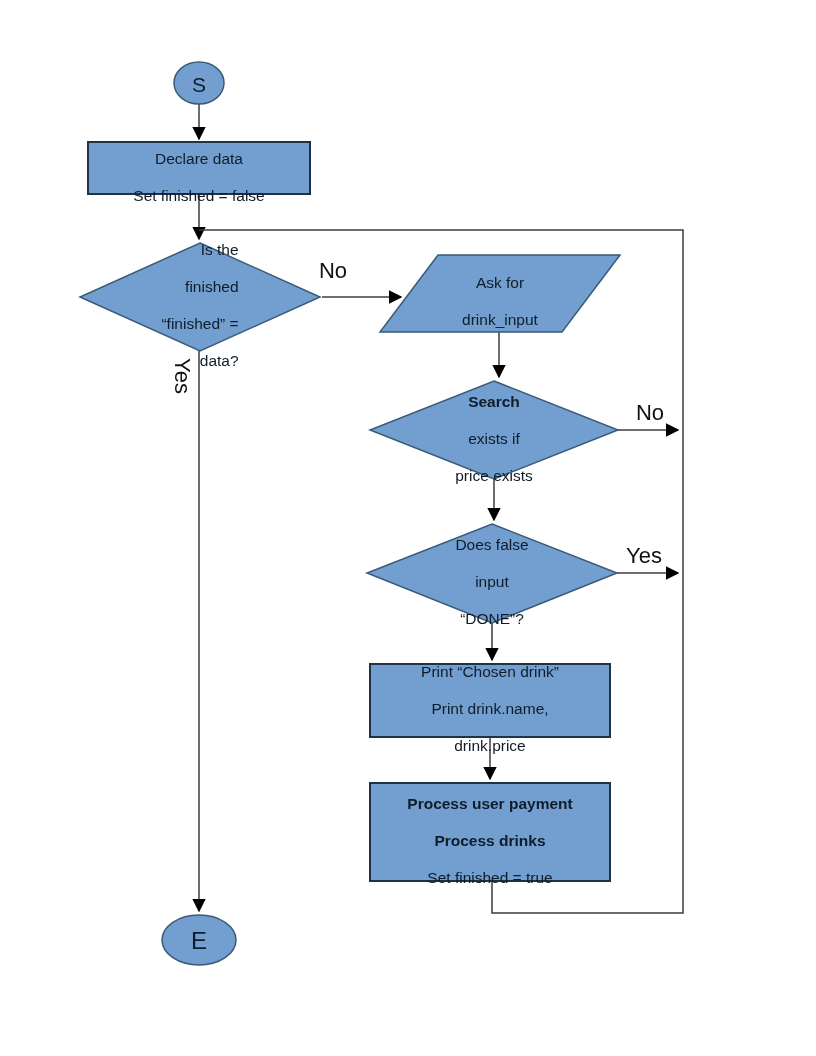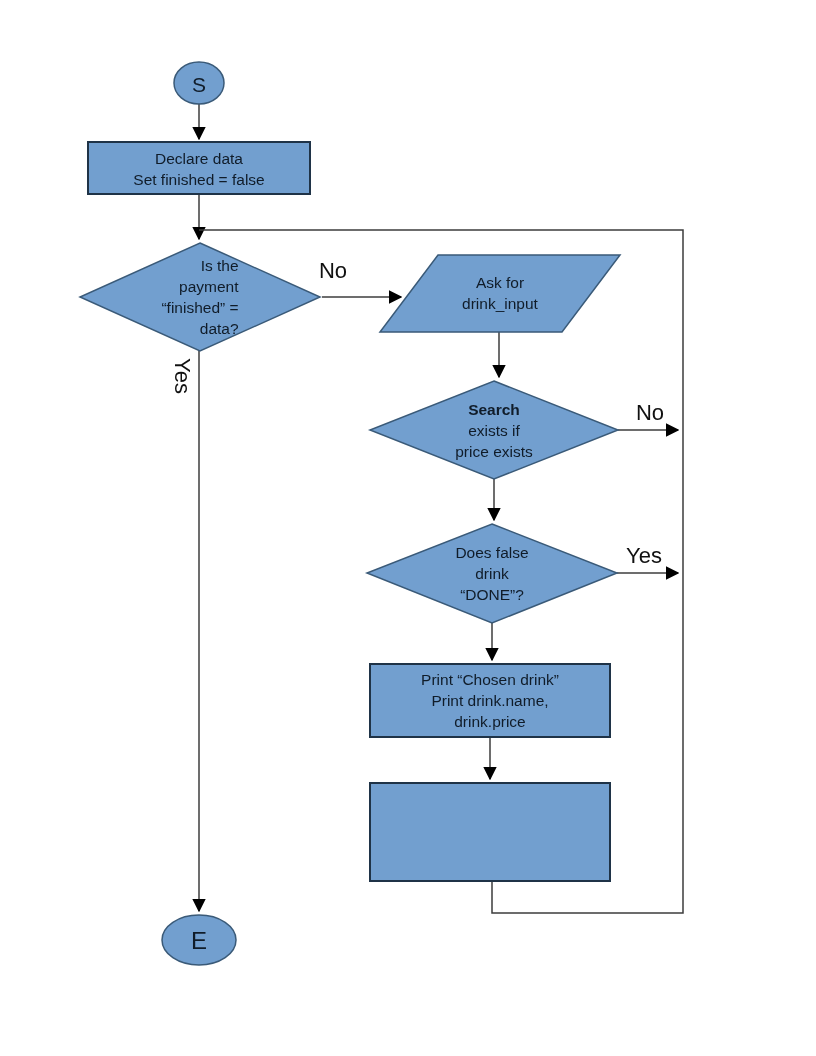--- a/index.html
+++ b/index.html
@@ -18,21 +18,21 @@
   .arrowfill   { fill: var(--arrow, #000000); }
 
   .node-label {
     position: absolute;
     transform: translate(-50%, -50%);
     text-align: center;
     font-size: 15.5px;
     line-height: 21px;
     white-space: nowrap;
   }
-  .node-label .line { white-space: nowrap; }
+  .node-label .line { white-space: nowrap; margin-top: 16px; }
   .node-label .bold { font-weight: bold; }
   .terminator-label { font-size: 21px; line-height: 21px; }
   .edge-label {
     position: absolute;
     transform: translate(-50%, -50%);
     font-size: 22px;
     line-height: 22px;
     color: var(--label, #111111);
     white-space: nowrap;
   }
@@ -75,48 +75,53 @@
 
   <div class="node-label terminator-label" style="left:199px; top:84px;">S</div>
 
   <div class="node-label" style="left:199px; top:169px;">
     <div class="line">Declare data</div>
     <div class="line">Set finished = false</div>
   </div>
 
   <div class="node-label" style="left:200px; top:297px;text-align:right;">
     <div class="line">Is the</div>
-    <div class="line">payment</div>
+    <div class="line">finished</div>
     <div class="line">“finished” =</div>
     <div class="line">data?</div>
   </div>
 
   <div class="node-label" style="left:500px; top:293px;">
     <div class="line">Ask for</div>
     <div class="line">drink_input</div>
   </div>
 
   <div class="node-label" style="left:494px; top:430px;">
     <div class="line bold">Search</div>
     <div class="line">exists if</div>
     <div class="line">price exists</div>
   </div>
 
   <div class="node-label" style="left:492px; top:573px;">
     <div class="line">Does false</div>
-    <div class="line">drink</div>
+    <div class="line">input</div>
     <div class="line">“DONE”?</div>
   </div>
 
   <div class="node-label" style="left:490px; top:700px;text-align:center;">
     <div class="line">Print “Chosen drink”</div>
     <div class="line">Print drink.name,</div>
     <div class="line">drink.price</div>
   </div>
 
+  <div class="node-label" style="left:490px; top:832px;">
+    <div class="line bold">Process user payment</div>
+    <div class="line bold">Process drinks</div>
+    <div class="line">Set finished = true</div>
+  </div>
 
   <div class="node-label terminator-label" style="left:199px; top:940px; font-size:24px;">E</div>
 
   <div class="edge-label" style="left:333px; top:271px;">No</div>
   <div class="edge-label rot90" style="left:182px; top:376px;">Yes</div>
   <div class="edge-label" style="left:650px; top:413px;">No</div>
   <div class="edge-label" style="left:644px; top:556px;">Yes</div>
 
 </div>
 

